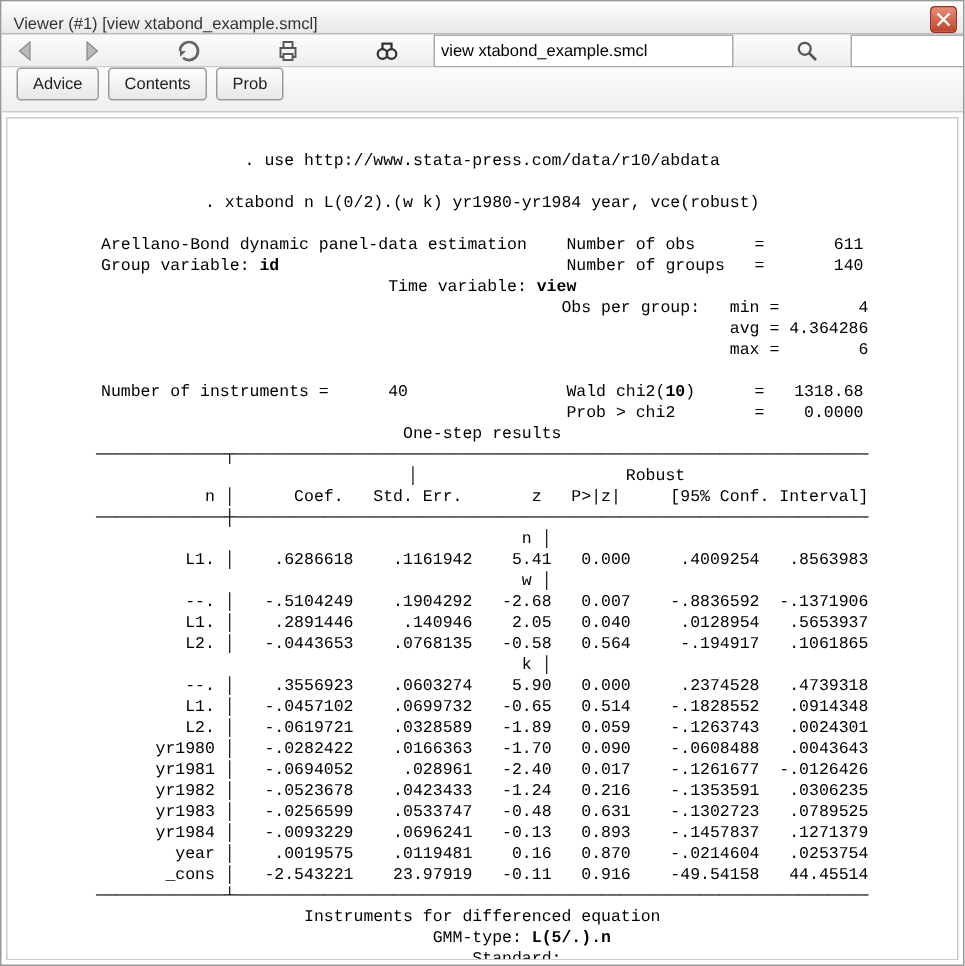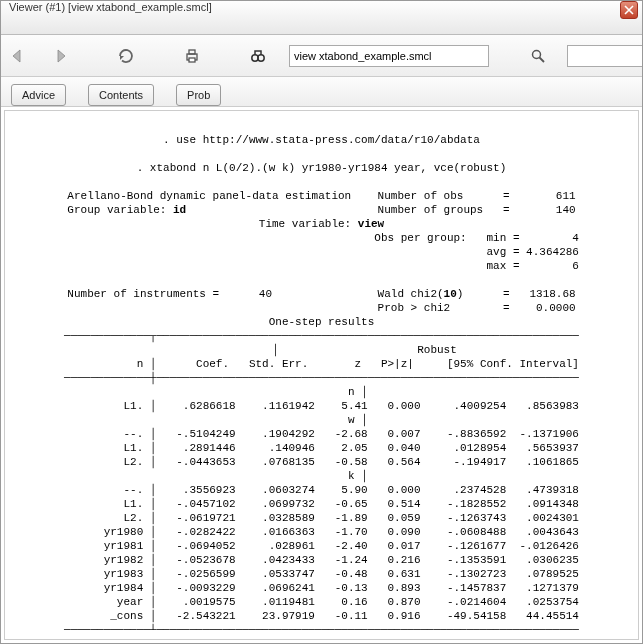--- a/index.html
+++ b/index.html
@@ -8,23 +8,23 @@
     font-size: 11px;
     background: #fff;
     width: 643px;
     height: 644px;
     border: 1px solid #999;
     display: flex;
     flex-direction: column;
   }
   .titlebar {
     background: linear-gradient(to bottom, #fefefe, #e8e8e8);
-    height: 34px;
-    display: flex;
-    align-items: flex-start;
+    height: 22px;
+    display: flex;
+    align-items: flex-end;
     padding: 0 4px;
     border-bottom: 1px solid #bbb;
     position: relative;
   }
   .titlebar-text {
     flex: 1;
     font-size: 11px;
     color: #333;
     padding-left: 4px;
   }
@@ -32,21 +32,21 @@
     width: 18px; height: 18px;
     background: linear-gradient(to bottom, #e58f7a, #c0422a);
     border: 1px solid #a03020;
     border-radius: 3px;
     display: flex; align-items: center; justify-content: center;
     color: #fff; font-weight: bold; font-size: 10px;
     cursor: pointer;
   }
   .toolbar1 {
     background: linear-gradient(to bottom, #fcfcfc, #eee);
-    height: 42px;
+    height: 22px;
     border-bottom: 1px solid #ccc;
     display: flex;
     align-items: center;
     padding: 0 6px;
     gap: 20px;
   }
   .tb-icon {
     width: 26px; height: 26px;
     display: flex; align-items: center; justify-content: center;
     cursor: pointer;
@@ -68,23 +68,23 @@
     border: 1px solid #aaa;
     padding: 0 4px;
     font-size: 11px;
     background: #fff;
   }
   .toolbar2 {
     background: linear-gradient(to bottom, #fcfcfc, #eee);
     height: 30px;
     border-bottom: 1px solid #ccc;
     display: flex;
-    align-items: flex-end;
+    align-items: flex-start;
     padding: 0 10px;
-    gap: 22px;
+    gap: 6px;
   }
   .btn {
     height: 22px;
     padding: 0 10px;
     background: linear-gradient(to bottom, #fdfdfd, #e8e8e8);
     border: 1px solid #9a9a9a;
     border-radius: 3px;
     font-size: 11px;
     color: #222;
     cursor: pointer;

